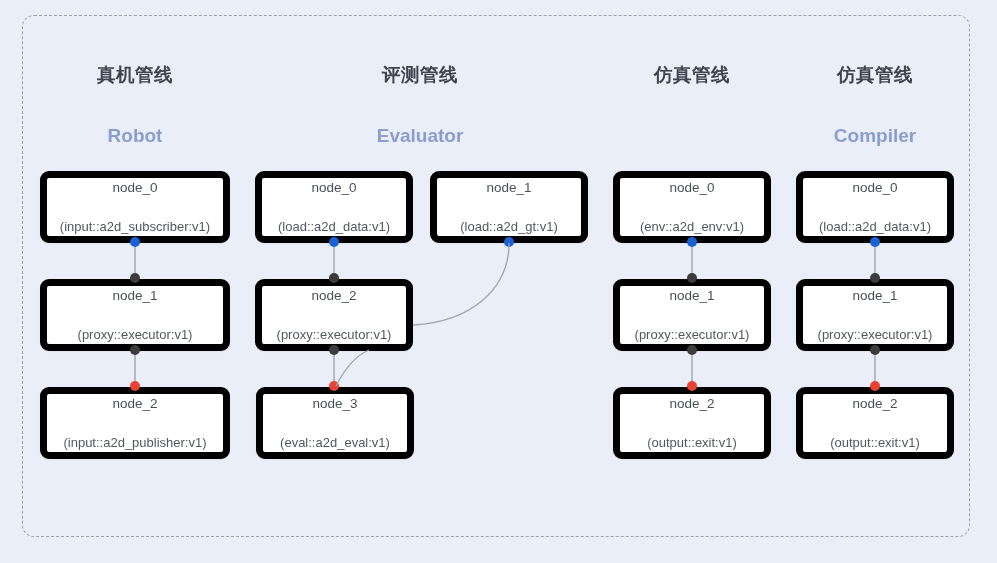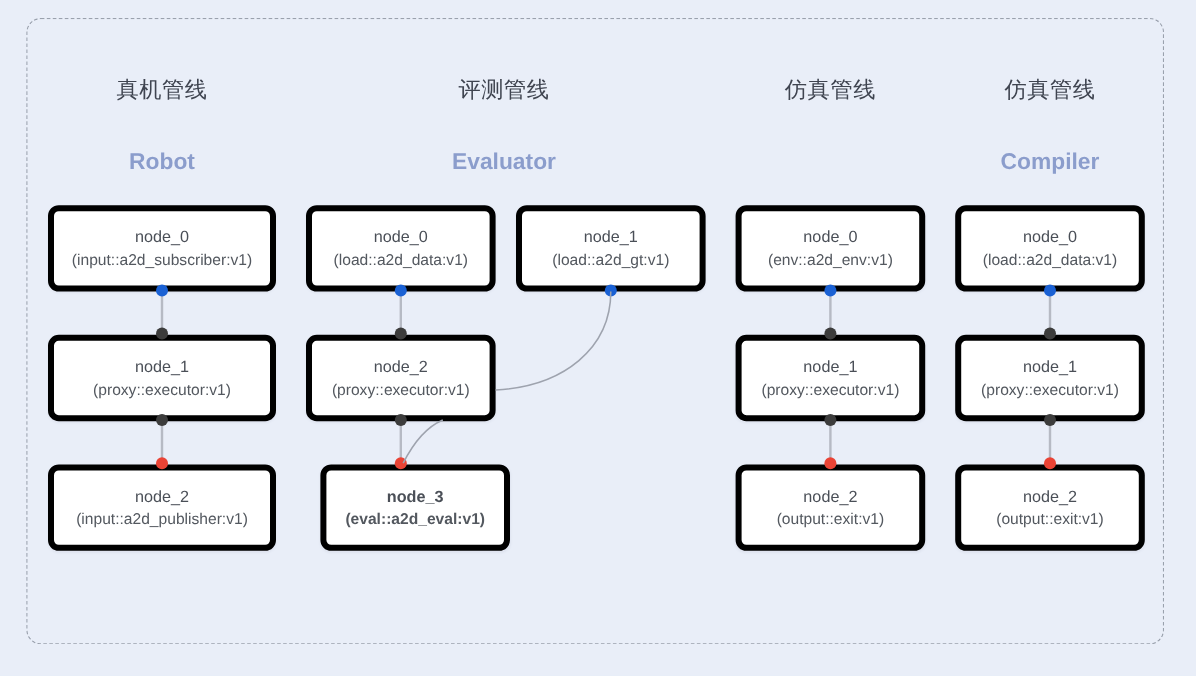--- a/index.html
+++ b/index.html
@@ -31,44 +31,44 @@
     border: 1.6px dashed #9aa1ad;
     border-radius: 12px;
     background: transparent;
   }
   
   .col-title {
     position: absolute;
     text-align: center;
     color: #3f4450;
     font-size: 18.5px;
-    font-weight: normal;
+    font-weight: bold;
     letter-spacing: 0.5px;
     white-space: nowrap;
   }
   .col-sub {
     position: absolute;
     text-align: center;
     color: #8b9dcc;
     font-size: 19px;
     font-weight: bold;
     white-space: nowrap;
   }
   
   .node {
     position: absolute;
     box-sizing: border-box;
     background: #ffffff;
-    border: 5px solid #000000;
+    border: 7px solid #000000;
     border-radius: 9px;
     box-shadow: 0 1px 2px rgba(60, 70, 100, 0.06);
     display: flex;
     flex-direction: column;
     align-items: center;
-    justify-content: center;
+    justify-content: space-between;
     overflow: hidden;
   }
   .node .node-name {
     color: #4a4f57;
     font-size: 13.5px;
     line-height: 19px;
     white-space: nowrap;
   }
   .node .node-kind {
     color: #53585f;
@@ -144,21 +144,21 @@
     <div class="node-kind">(load::a2d_data:v1)</div>
   </div>
   <div class="node" style="left:430px; top:171px; width:158px; height:72px;">
     <div class="node-name">node_1</div>
     <div class="node-kind">(load::a2d_gt:v1)</div>
   </div>
   <div class="node" style="left:255px; top:279px; width:158px; height:72px;">
     <div class="node-name">node_2</div>
     <div class="node-kind">(proxy::executor:v1)</div>
   </div>
-  <div class="node" style="left:267px; top:387px; width:158px; height:72px;font-weight:bold;">
+  <div class="node" style="left:256px; top:387px; width:158px; height:72px;">
     <div class="node-name">node_3</div>
     <div class="node-kind">(eval::a2d_eval:v1)</div>
   </div>
 
   <div class="edge-line" style="left:333.2px; top:242px; height:37px;"></div>
   <div class="edge-line" style="left:333.2px; top:350px; height:37px;"></div>
 
   <div class="port blue" style="left:329px; top:237px; width:10px; height:10px;"></div>
   <div class="port blue" style="left:504px; top:237px; width:10px; height:10px;"></div>
   <div class="port black" style="left:329px; top:273px; width:10px; height:10px;"></div>

